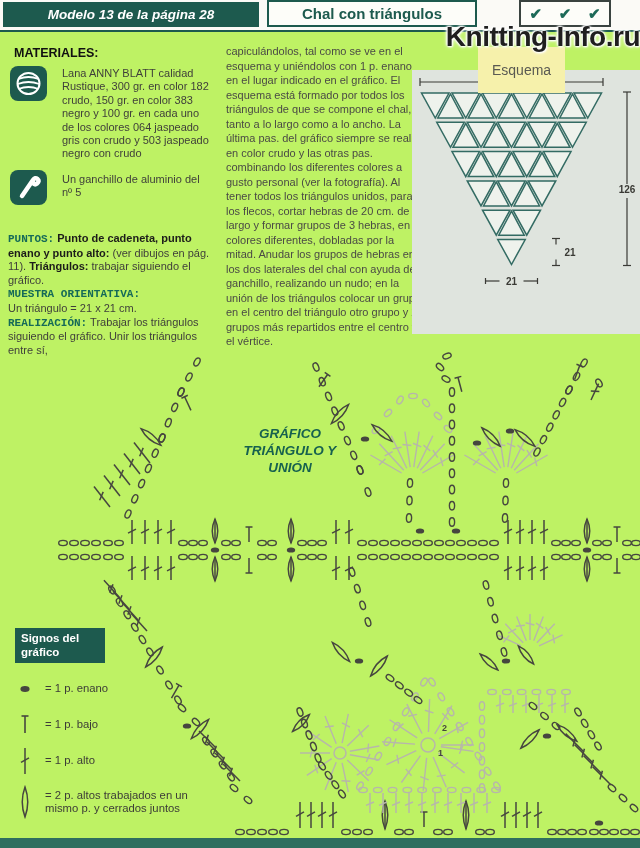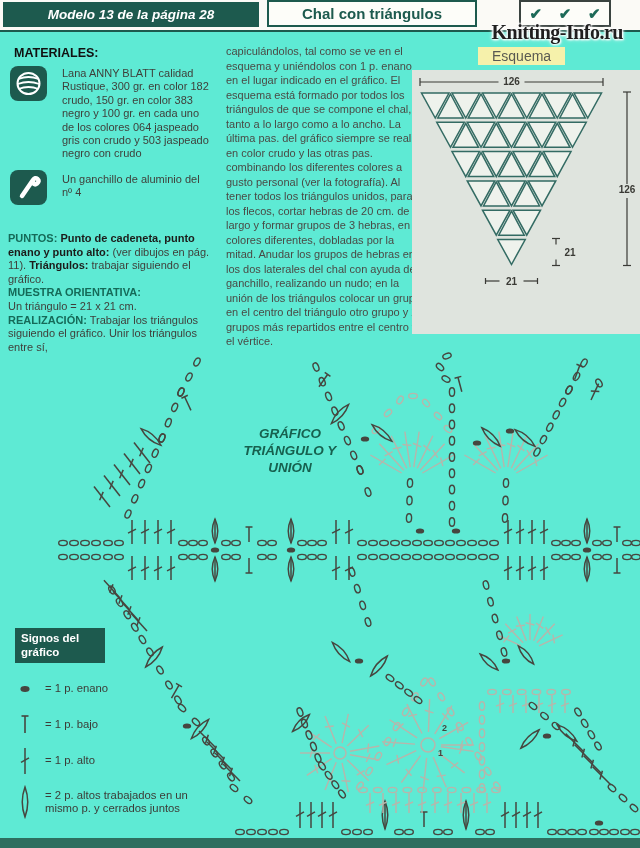--- a/index.html
+++ b/index.html
@@ -1,43 +1,43 @@
 <!DOCTYPE html>
 <html><head>
 <meta charset="utf-8">
 <style>
   html,body{margin:0;padding:0;}
-  #page{position:relative;width:640px;height:848px;background:#5eead4;overflow:hidden;
+  #page{position:relative;width:640px;height:848px;background:#bef264;overflow:hidden;
         font-family:"Liberation Sans",sans-serif;color:#3c3c38;}
   
   #header{position:absolute;left:0;top:0;width:640px;height:30px;border-bottom:2px solid #1d5a4e;background:#fbfaf6;}
   .hdr-left{position:absolute;left:3px;top:2px;width:256px;height:25px;background:#1d5a4e;color:#fff;
             font-weight:bold;font-style:italic;font-size:13.5px;display:flex;align-items:center;justify-content:center;}
   .hdr-mid{position:absolute;left:267px;top:0px;width:210px;height:27px;background:#fdfdf9;border:2px solid #1d5a4e;
            color:#1d5a4e;font-weight:bold;font-size:15px;display:flex;align-items:center;justify-content:center;box-sizing:border-box;}
   .hdr-checks{position:absolute;left:519px;top:0px;width:92px;height:27px;background:#fdfdf9;border:2px solid #3a4340;
               box-sizing:border-box;display:flex;align-items:center;justify-content:space-around;color:#1d6a58;font-weight:bold;font-size:15px;}
-  #watermark{position:absolute;right:17px;top:21px;font-family:Liberation Serif, serif;font-weight:bold;
-             font-size:20px;letter-spacing:-0.5px;color:#1f1f1f;z-index:30;
+  #watermark{position:absolute;right:0;top:21px;font-family:Liberation Sans, sans-serif;font-weight:bold;
+             font-size:28px;letter-spacing:-0.5px;color:#1f1f1f;z-index:30;
              text-shadow:0 0 2px #fff,0 0 3px #fff,1px 1px 2px #fff,-1px -1px 2px #fff,0 0 5px #fff;}
   
   #materiales-title{position:absolute;left:14px;top:46px;font-size:12.5px;font-weight:bold;color:#111;}
   .mat-icon{position:absolute;width:37px;height:35px;background:#1d5a4e;border-radius:8px;}
   #yarn-icon{left:10px;top:66px;}
   #hook-icon{left:10px;top:170px;}
   #yarn-text{position:absolute;left:62px;top:67px;width:152px;font-size:11px;line-height:13.4px;color:#3f3f3a;}
   #hook-text{position:absolute;left:62px;top:173px;width:150px;font-size:11px;line-height:13.4px;color:#3f3f3a;}
   #puntos-block{position:absolute;left:8px;top:232px;width:204px;font-size:11px;line-height:13.6px;color:#3f3f3a;}
-  .h-green{color:#156a58;font-weight:bold;}
+  .h-green{color:#156a58;font-weight:bold;font-family:Liberation Mono, monospace;}
   .h-black{color:#1c1c1a;font-weight:bold;}
   
   #middle-text{position:absolute;left:214px;top:44px;width:201px;font-size:11px;line-height:14.5px;color:#4a4a45;margin-left:12px;}
   
   #esquema-label{position:absolute;left:478px;top:47px;background:#f6f1ab;color:#5a5a52;font-size:14px;
-                 padding:1px 14px;z-index:5;}
+                 padding:15px 14px;z-index:5;}
   #esquema-panel{position:absolute;left:412px;top:70px;width:228px;height:264px;background:#dfe4de;}
   
   #grafico-svg{position:absolute;left:0;top:345px;}
   #grafico-title{position:absolute;left:205px;top:425px;width:170px;text-align:center;color:#17614f;
                  font-weight:bold;font-style:italic;font-size:13.5px;line-height:17px;z-index:4;}
   
   #legend-box{position:absolute;left:15px;top:628px;width:78px;background:#1d5a4e;color:#fff;
               font-weight:bold;font-size:11.5px;line-height:13.5px;padding:4px 6px;z-index:6;}
   #legend-items{position:absolute;left:12px;top:672px;width:205px;z-index:6;}
   .legend-row{display:flex;align-items:center;margin-bottom:2px;}
@@ -71,21 +71,21 @@
       <path d="M8.5 13 Q18.5 9 28.5 13 M7.8 18 Q18.5 14 29.2 18 M8.5 23 Q18.5 19 28.5 23" fill="none" stroke="#fff" stroke-width="1.8"></path>
     </svg>
   </div>
   <div id="yarn-text">Lana ANNY BLATT calidad Rustique, 300 gr. en color 182 crudo, 150 gr. en color 383 negro y 100 gr. en cada uno de los colores 064 jaspeado gris con crudo y 503 jaspeado negro con crudo</div>
 
   <div class="mat-icon" id="hook-icon">
     <svg width="37" height="35" viewBox="0 0 37 35">
       <path d="M12 26 L23 10 Q25 7 27.5 9 Q30 11 27 13.5 Q24.5 15.5 23.5 13" fill="none" stroke="#fff" stroke-width="4.5" stroke-linecap="round"></path>
     </svg>
   </div>
-  <div id="hook-text">Un ganchillo de aluminio del nº 4</div>
+  <div id="hook-text">Un ganchillo de aluminio del nº 5</div>
 
   <div id="puntos-block">
     <span class="h-green">PUNTOS:</span>
     <span class="h-black">Punto de cadeneta, punto enano y punto alto:</span>
     <span>(ver dibujos en pág. 11).</span>
     <span class="h-black">Triángulos:</span>
     <span>trabajar siguiendo el gráfico.</span>
     <br>
     <span class="h-green">MUESTRA ORIENTATIVA:</span><br>
     <span>Un triángulo = 21 x 21 cm.</span><br>

